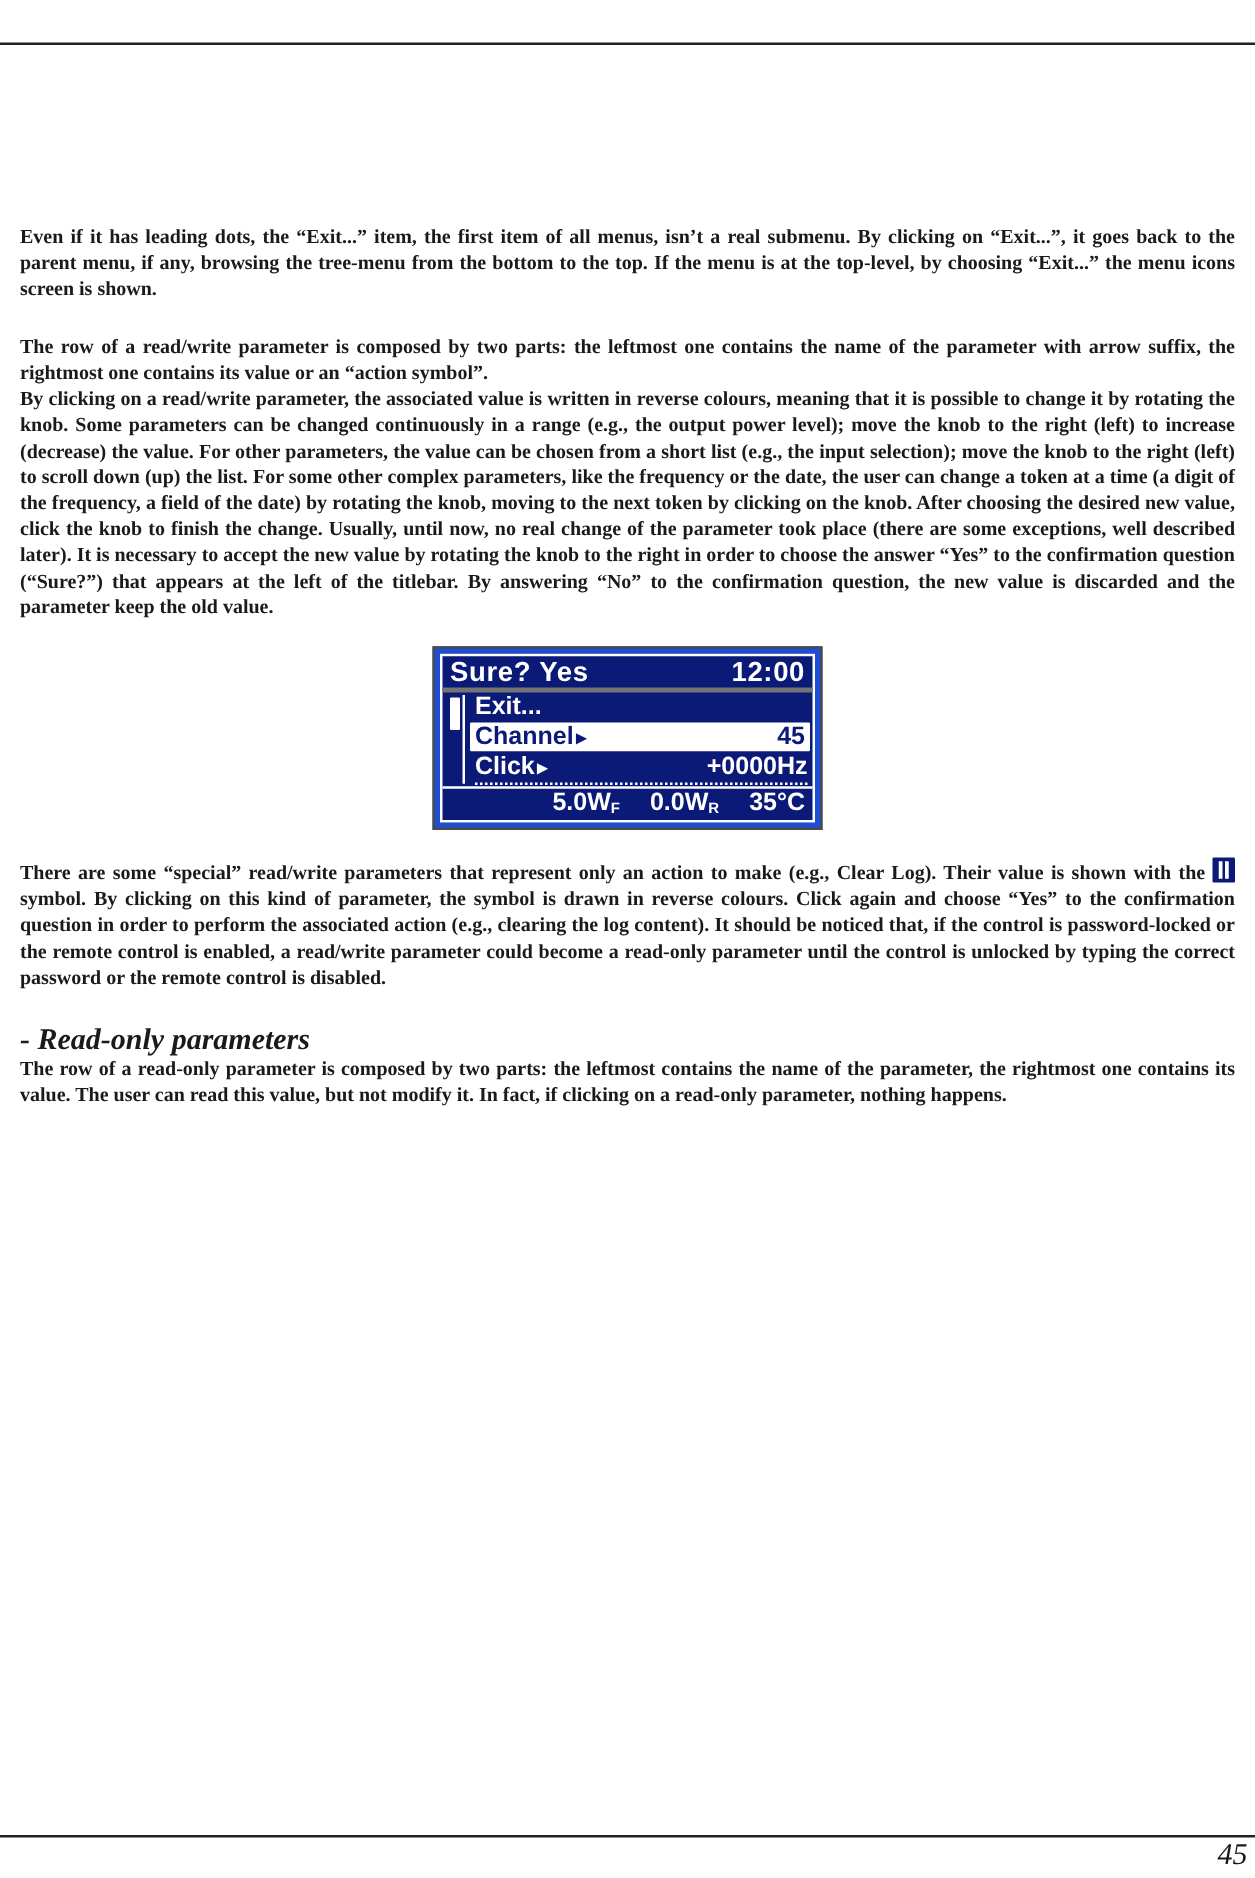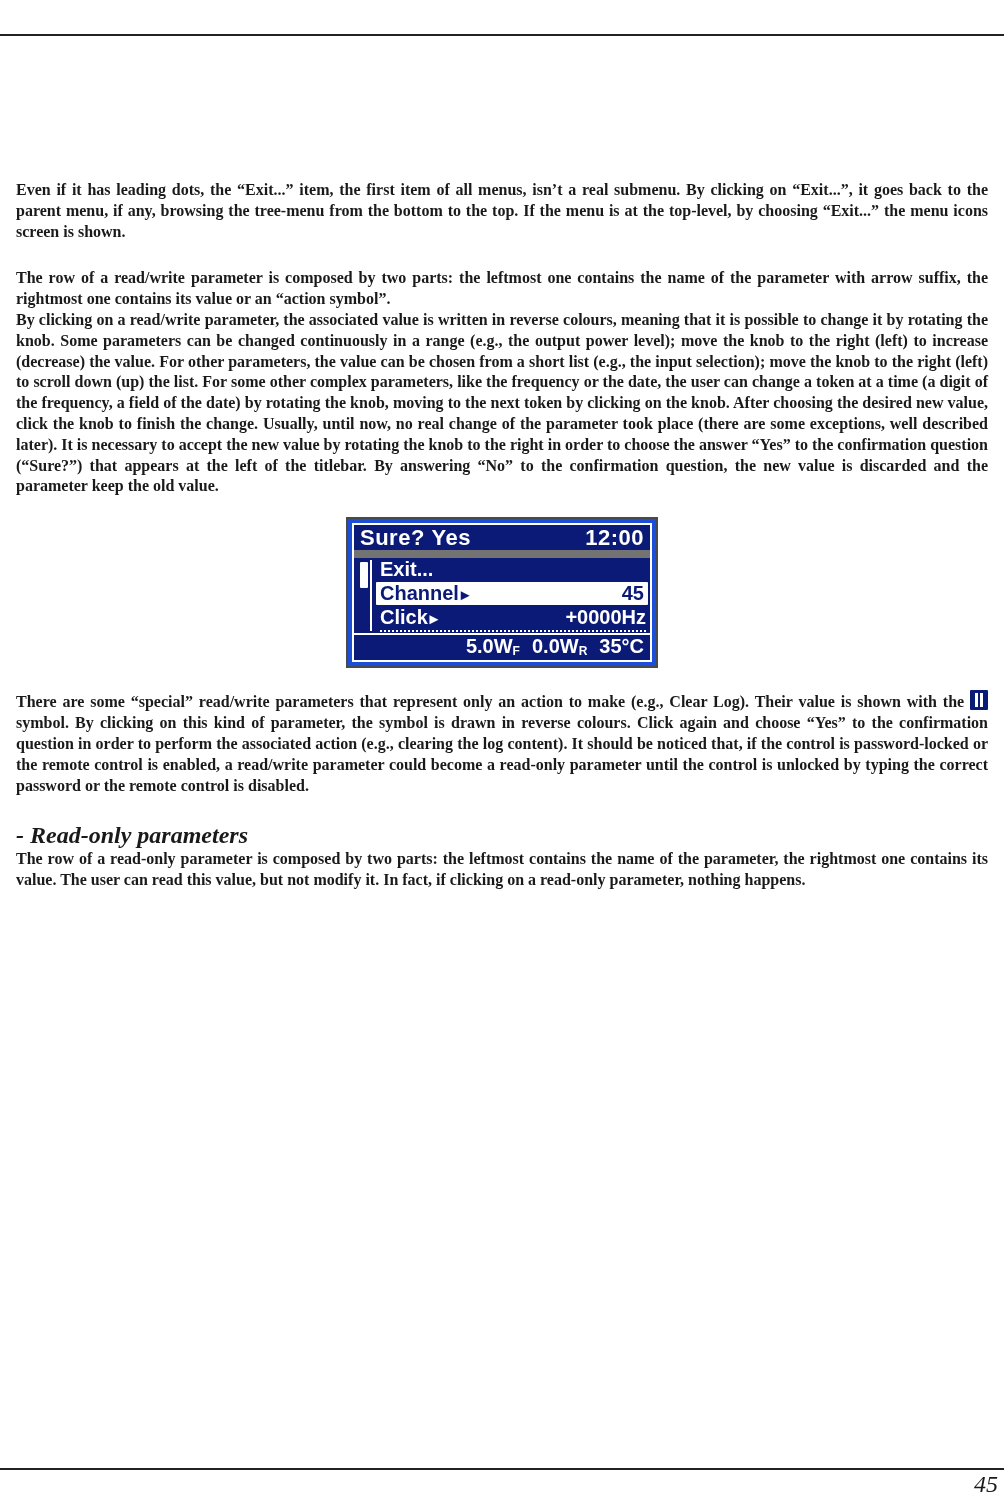--- a/index.html
+++ b/index.html
@@ -89,21 +89,21 @@
     justify-content: space-between;
     align-items: baseline;
     padding: 1px 6px 0 6px;
     font-size: 20px;
     line-height: 1.1;
     letter-spacing: 0.5px;
     white-space: nowrap;
   }
   .lcd-title { font-size: 22px; }
   .lcd-body {
-    border-top: 8px solid #737373;
+    border-top: 4px solid #737373;
     border-bottom: 2px solid #fff;
     padding-left: 4px;
   }
   .scroll-gutter {
     display: flex;
     align-items: stretch;
   }
   .scrollbar {
     width: 14px;
     border-right: 2px solid #fff;
@@ -138,21 +138,21 @@
     text-align: center;
   }
   .arrow {
     font-size: 16px;
     margin-left: 2px;
   }
   .dotted { border-top: 2px dotted #fff; margin: 1px 4px; }
   .statusbar {
     display: flex;
     justify-content: flex-end;
-    gap: 12px;
+    gap: 24px;
     font-size: 20px;
     padding: 0 6px 2px 6px;
     white-space: nowrap;
   }
   .sub  { font-size: 12px; vertical-align: -2px; }
 
   .bottom-rule {
     position: absolute;
     left: 0; right: 0;
     bottom: 32px;

